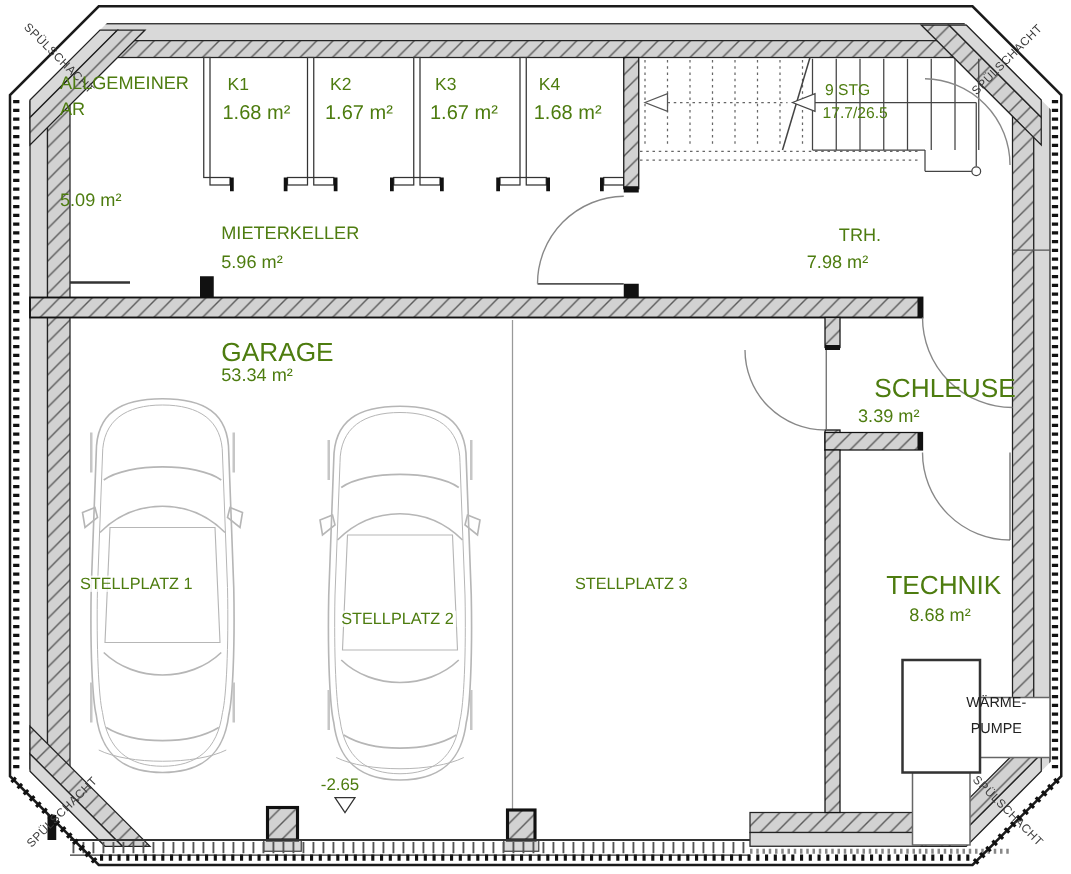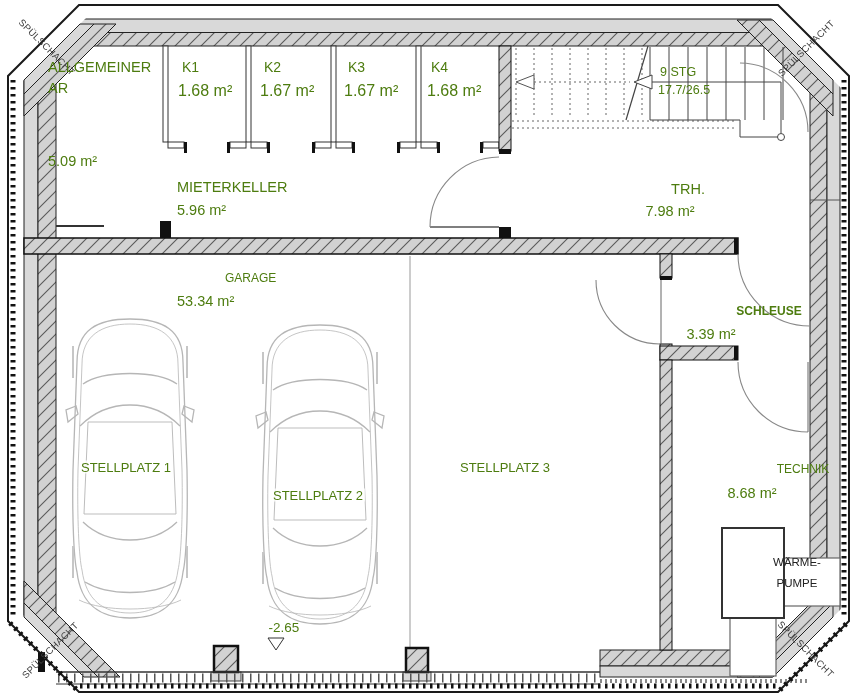--- a/index.html
+++ b/index.html
@@ -2,21 +2,21 @@
 <html><head>
 <meta charset="utf-8">
 <style>
   html,body{margin:0;padding:0;background:#fff;}
   .plan{position:relative;width:857px;height:699px;background:#fff;
         font-family:"Liberation Sans",sans-serif;overflow:hidden;}
   .plan svg{position:absolute;left:0;top:0;}
   .lbl{position:absolute;color:#4d7c0f;white-space:nowrap;line-height:1;}
   .ctr{transform:translate(-50%,-50%);}
   .room{font-size:14.5px;}
-  .big{font-size:12px;margin-left:48px;}
+  .big{font-size:21px;}
   .kname{font-size:14px;}
   .karea{font-size:16px;}
   .stair{font-size:12.5px;}
   .park{font-size:13px;background:rgba(255,255,255,.78);padding:0 2px;}
   .corner-label{position:absolute;font-size:9.5px;letter-spacing:.4px;color:#3c3c3c;white-space:nowrap;}
   .wp{font-size:11.5px;color:#222;margin-left:44px;}
   .lvl{font-size:13.5px;}
 </style>
 </head>
 <body>
@@ -212,28 +212,28 @@
 
 <div class="lbl stair" style="left:660px;top:66px;">9 STG</div>
 <div class="lbl stair" style="left:658px;top:84px;">17.7/26.5</div>
 
 <div class="lbl room ctr" style="left:667px;top:189px;margin-left:21px;">TRH.</div>
 <div class="lbl room ctr" style="left:670px;top:211px;">7.98 m²</div>
 
 <div class="lbl big" style="left:177px;top:272px;">GARAGE</div>
 <div class="lbl room" style="left:177px;top:294px;">53.34 m²</div>
 
-<div class="lbl big ctr" style="left:721px;top:311px;font-weight:bold;">SCHLEUSE</div>
+<div class="lbl big ctr" style="left:756px;top:311px;">SCHLEUSE</div>
 <div class="lbl room ctr" style="left:711px;top:334px;">3.39 m²</div>
 
 <div class="lbl big ctr" style="left:755px;top:469px;">TECHNIK</div>
 <div class="lbl room ctr" style="left:752px;top:493px;">8.68 m²</div>
 
-<div class="lbl park ctr" style="left:126px;top:467px;">STELLPLATZ 1</div>
+<div class="lbl park ctr" style="left:109px;top:467px;">STELLPLATZ 1</div>
 <div class="lbl park ctr" style="left:318px;top:467px;margin-top:28px;">STELLPLATZ 2</div>
 <div class="lbl park ctr" style="left:505px;top:467px;">STELLPLATZ 3</div>
 
 <div class="lbl wp ctr" style="left:753px;top:563px;">WÄRME-</div>
 <div class="lbl wp ctr" style="left:753px;top:584px;">PUMPE</div>
 
-<div class="lbl lvl ctr" style="left:284px;top:628px;">-2.65</div>
+<div class="lbl lvl ctr" style="left:272px;top:628px;">-2.65</div>
 
 </div>
 
 </body></html>

